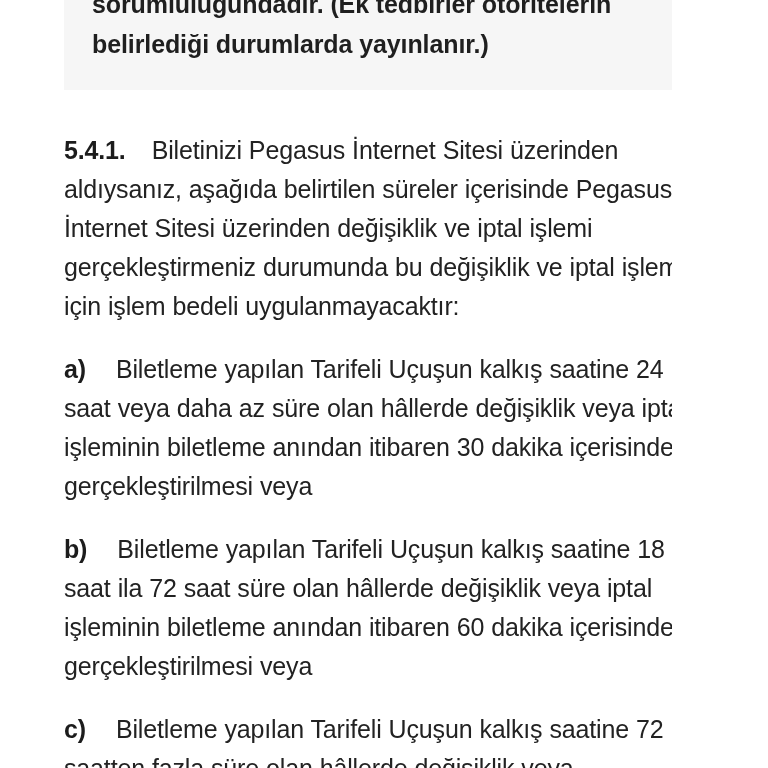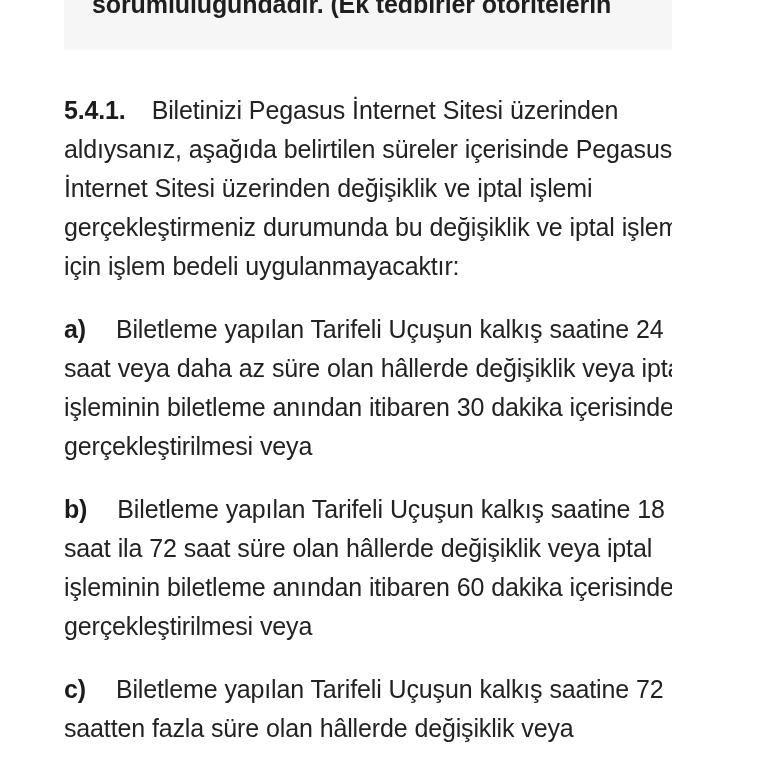--- a/index.html
+++ b/index.html
@@ -92,20 +92,21 @@
 </style>
 </head>
 <body>
 
 <div class="page">
   <div class="scroll-viewport">
     <div class="doc-flow">
 
       <div class="callout">
         <p class="callout-text">sorumluluğundadır. (Ek tedbirler otoritelerin</p>
+        <p class="callout-text">belirlediği durumlarda yayınlanır.)</p>
       </div>
 
       <div class="body-block">
 
         <p class="para first"><span class="marker">5.4.1.</span><span class="tabgap"></span><span>Biletinizi Pegasus İnternet Sitesi üzerinden aldıysanız, aşağıda belirtilen süreler içerisinde Pegasus İnternet Sitesi üzerinden değişiklik ve iptal işlemi gerçekleştirmeniz durumunda bu değişiklik ve iptal işlemi için işlem bedeli uygulanmayacaktır:</span></p>
 
         <p class="para"><span class="marker">a)</span><span class="tabgap wide"></span><span>Biletleme yapılan Tarifeli Uçuşun kalkış saatine 24 saat veya daha az süre olan hâllerde değişiklik veya iptal işleminin biletleme anından itibaren 30 dakika içerisinde gerçekleştirilmesi veya</span></p>
 
         <p class="para"><span class="marker">b)</span><span class="tabgap wide"></span><span>Biletleme yapılan Tarifeli Uçuşun kalkış saatine 18 saat ila 72 saat süre olan hâllerde değişiklik veya iptal işleminin biletleme anından itibaren 60 dakika içerisinde gerçekleştirilmesi veya</span></p>
 

